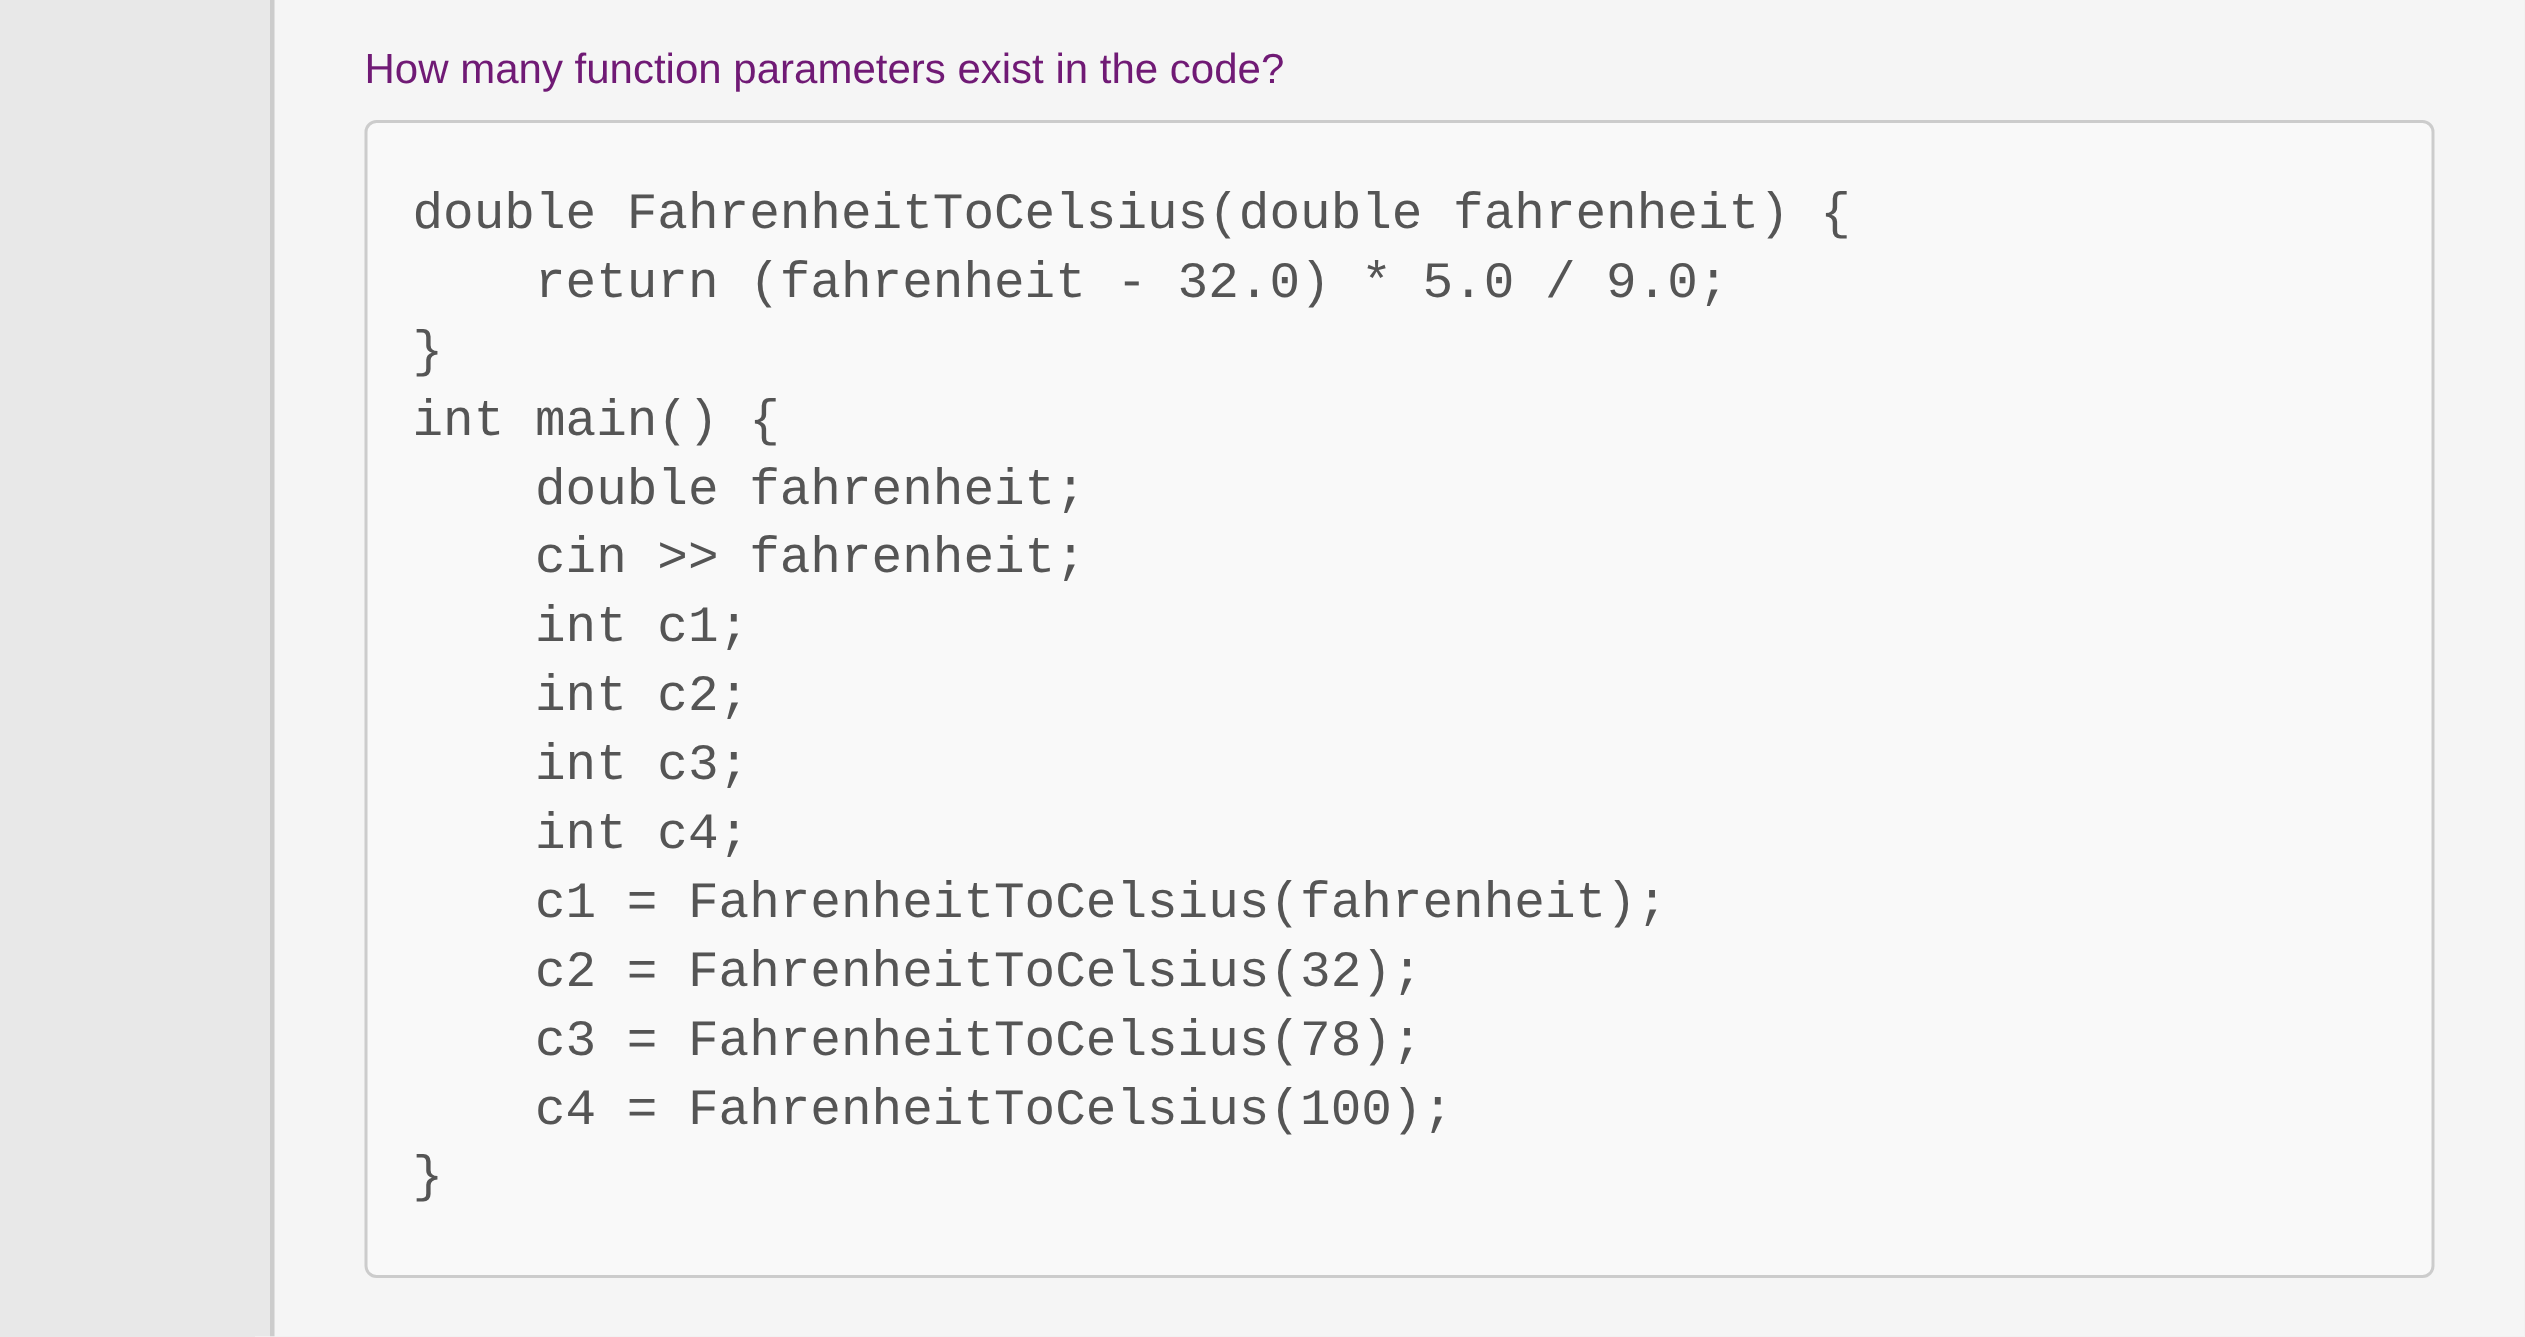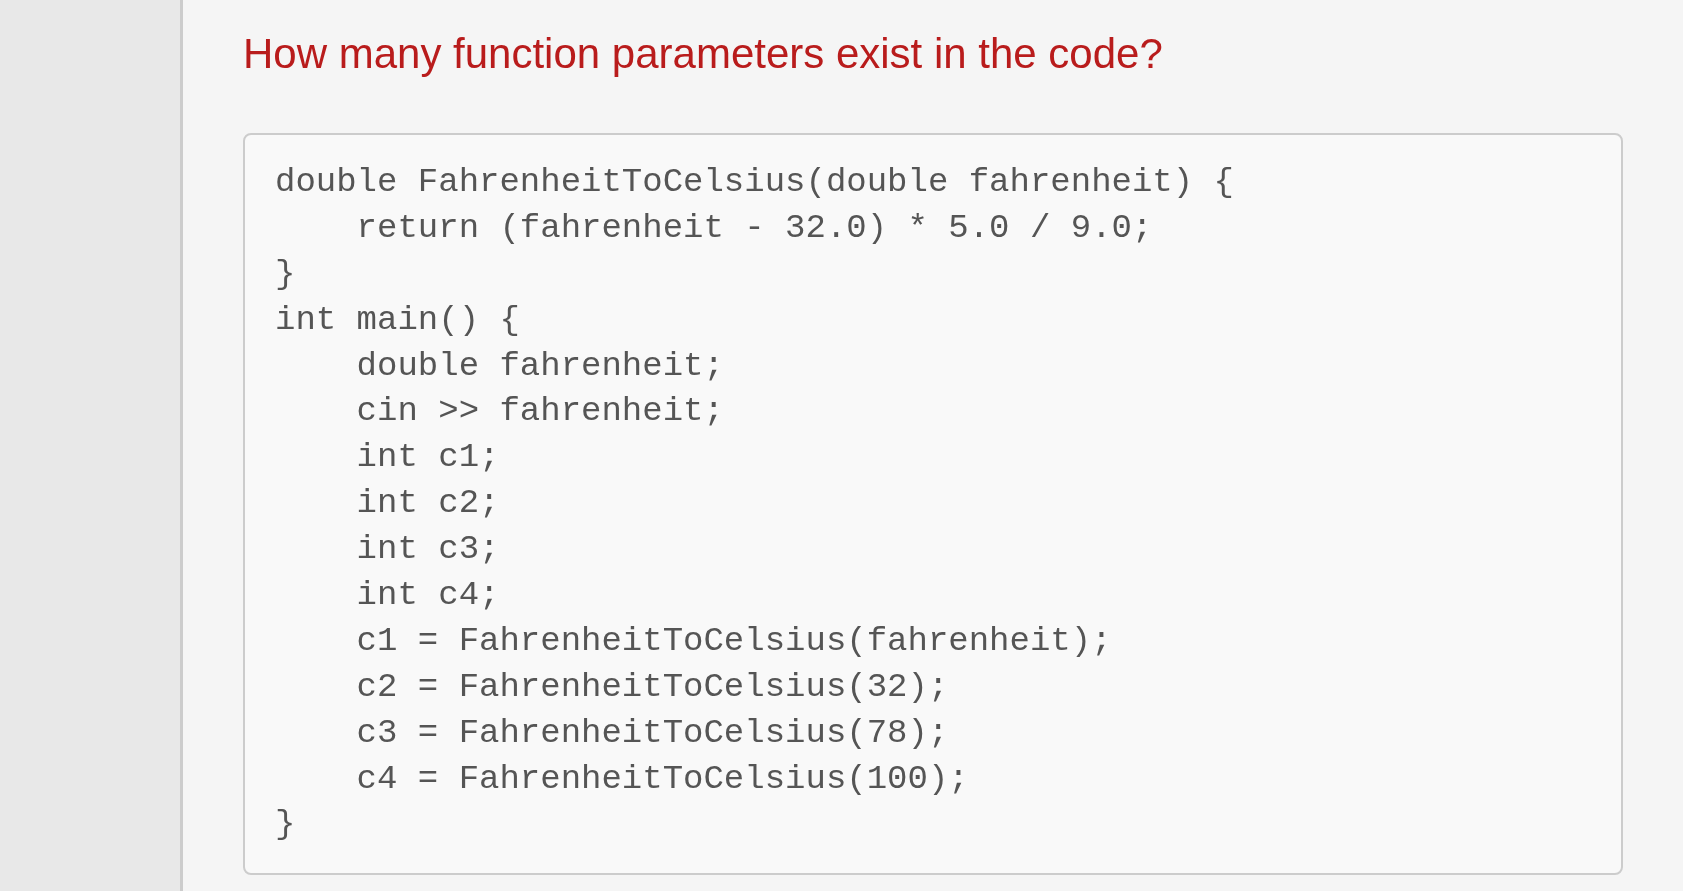--- a/index.html
+++ b/index.html
@@ -16,30 +16,30 @@
     overflow: hidden;
   }
   .page-container {
     background: #f5f5f5;
     border-left: 3px solid #ccc;
     margin-left: 180px;
     padding: 30px 60px 40px 60px;
     height: 100%;
   }
   .question-text {
-    font-size: 42px;
-    color: #b91c1c;
-    margin-bottom: 55px;
+    font-size: 28px;
+    color: #701a75;
+    margin-bottom: 18px;
     font-weight: 400;
   }
   .code-box {
     background: #f9f9f9;
     border: 2px solid #ccc;
     border-radius: 8px;
-    padding: 25px 30px;
+    padding: 40px 30px;
     font-family: 'Courier New', Courier, monospace;
     font-size: 34px;
     color: #555;
     line-height: 1.35;
     white-space: pre;
   }
 </style>
 </head>
 <body>
 

